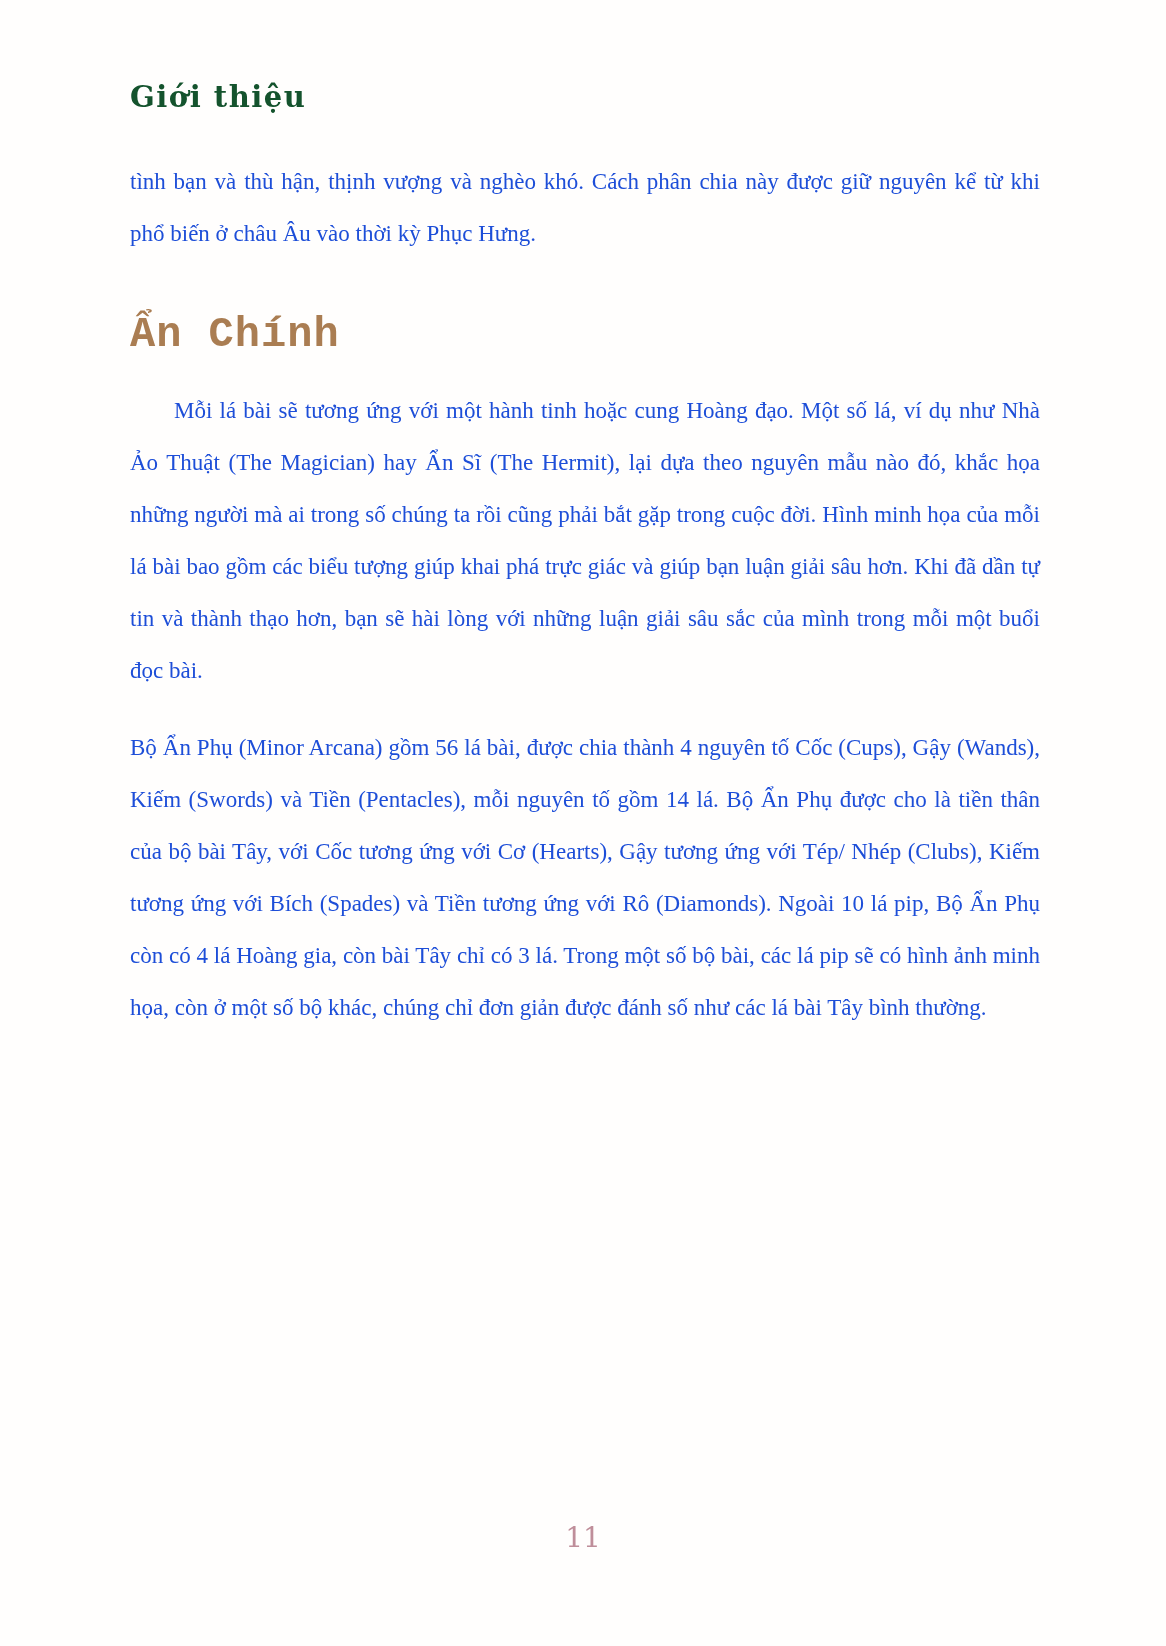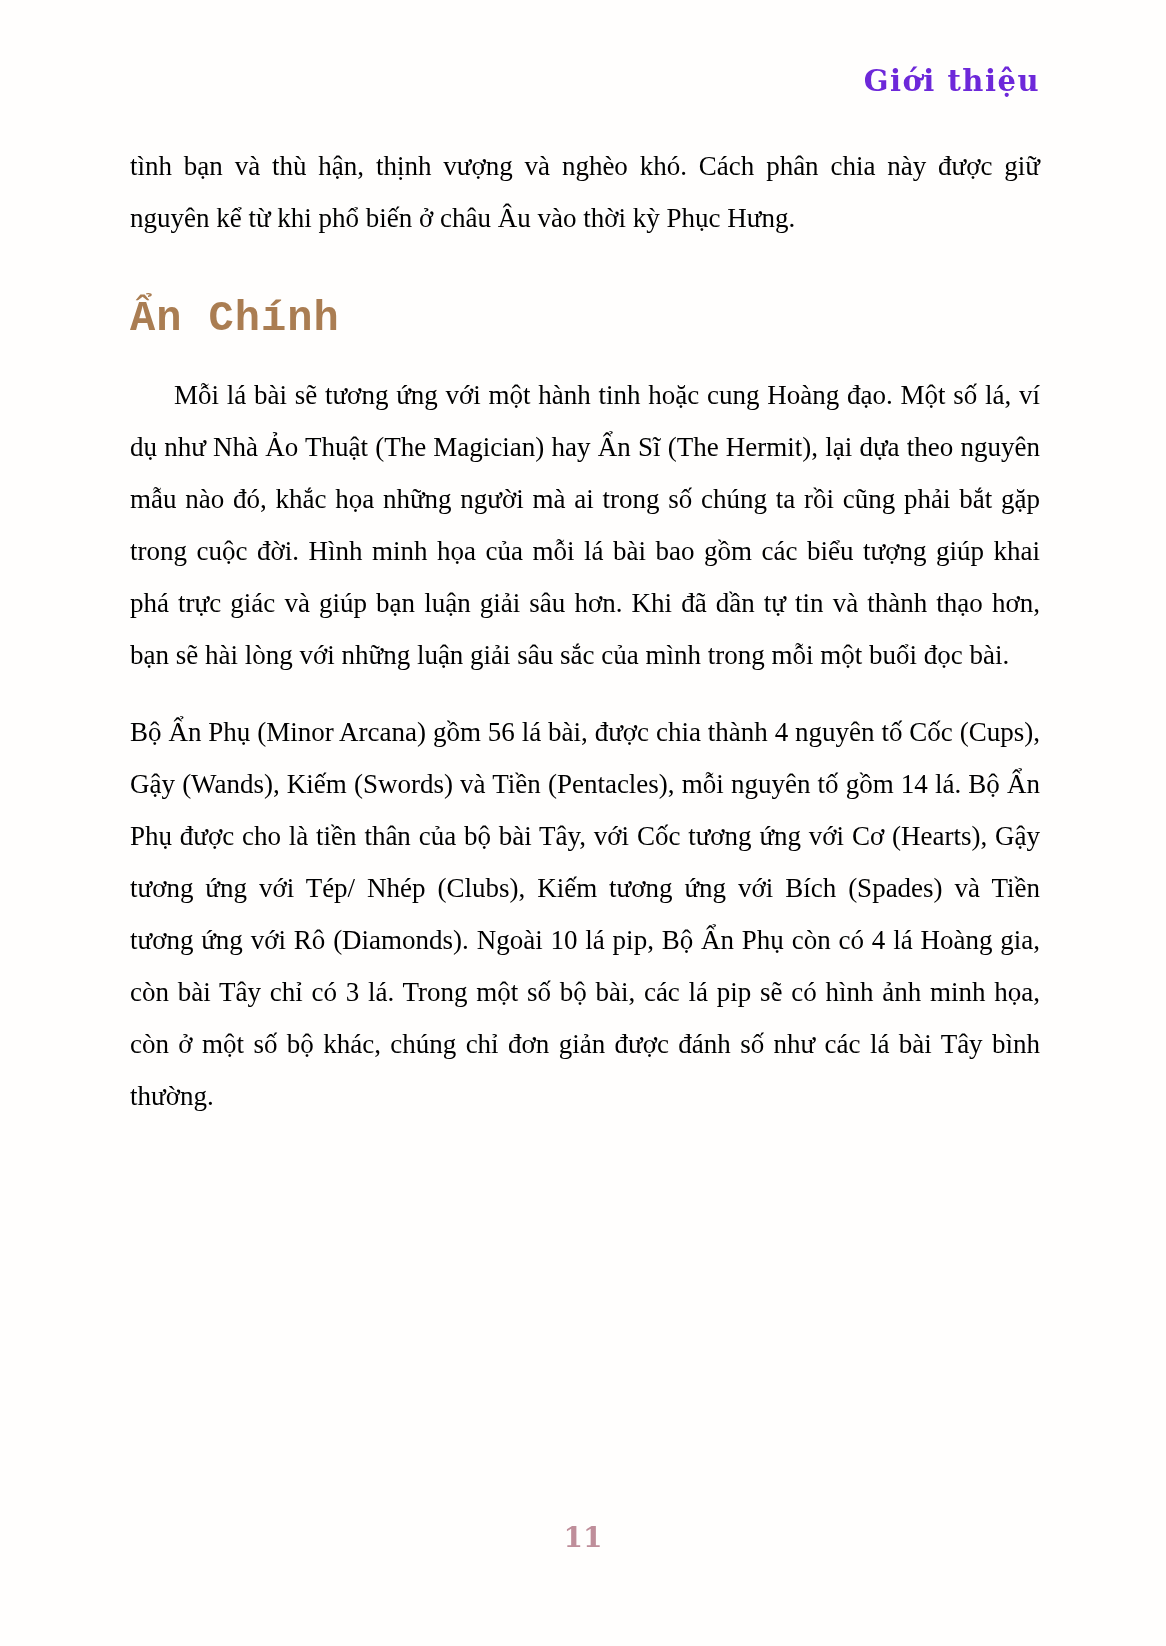--- a/index.html
+++ b/index.html
@@ -11,32 +11,32 @@
     overflow: hidden;
     position: relative;
   }
   .page {
     position: absolute;
     inset: 0;
     box-sizing: border-box;
     padding: 0 126px 0 130px;
   }
   .running-header {
-    margin-top: 64px;
-    text-align: right;
+    margin-top: 80px;
+    text-align: left;
     font-family: "DejaVu Serif", serif;
     font-weight: bold;
     font-size: 29px;
     letter-spacing: 1.5px;
-    color: #6d28d9;
+    color: #14532d;
   }
   .body-copy p {
-    font-size: 27px;
+    font-size: 23px;
     line-height: 52px;
-    color: #000000;
+    color: #1d4ed8;
     text-align: justify;
     margin: 25px 0;
   }
   .body-copy p.first-after-header { margin-top: 42px; }
   .body-copy p.indent { text-indent: 44px; }
   .body-copy p.continues { text-align-last: justify; margin-bottom: 0; }
   h2.section-heading {
     font-family: Liberation Mono, monospace;
     font-weight: bold;
     font-size: 42px;
@@ -45,21 +45,21 @@
     margin: 50px 0 20px 0;
     line-height: 1.2;
   }
   .page-number {
     position: absolute;
     left: 0;
     right: 0;
     bottom: 92px;
     text-align: center;
     font-family: "DejaVu Serif", serif;
-    font-weight: bold;
+    font-weight: normal;
     font-size: 28px;
     color: #bf8e9a;
   }
 </style>
 </head>
 <body>
 
 <div class="page">
 
   <div class="running-header">Giới thiệu</div>

